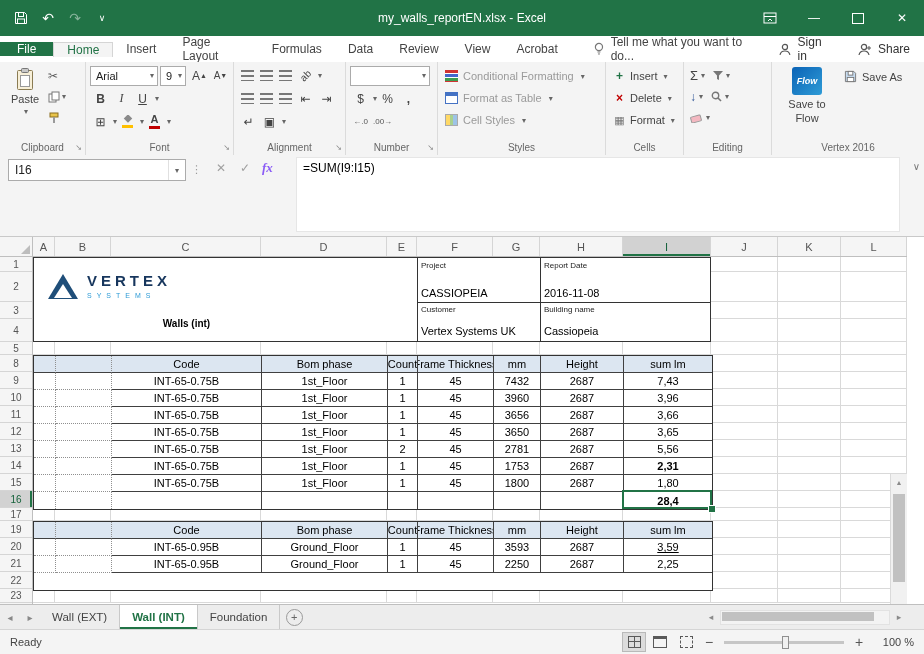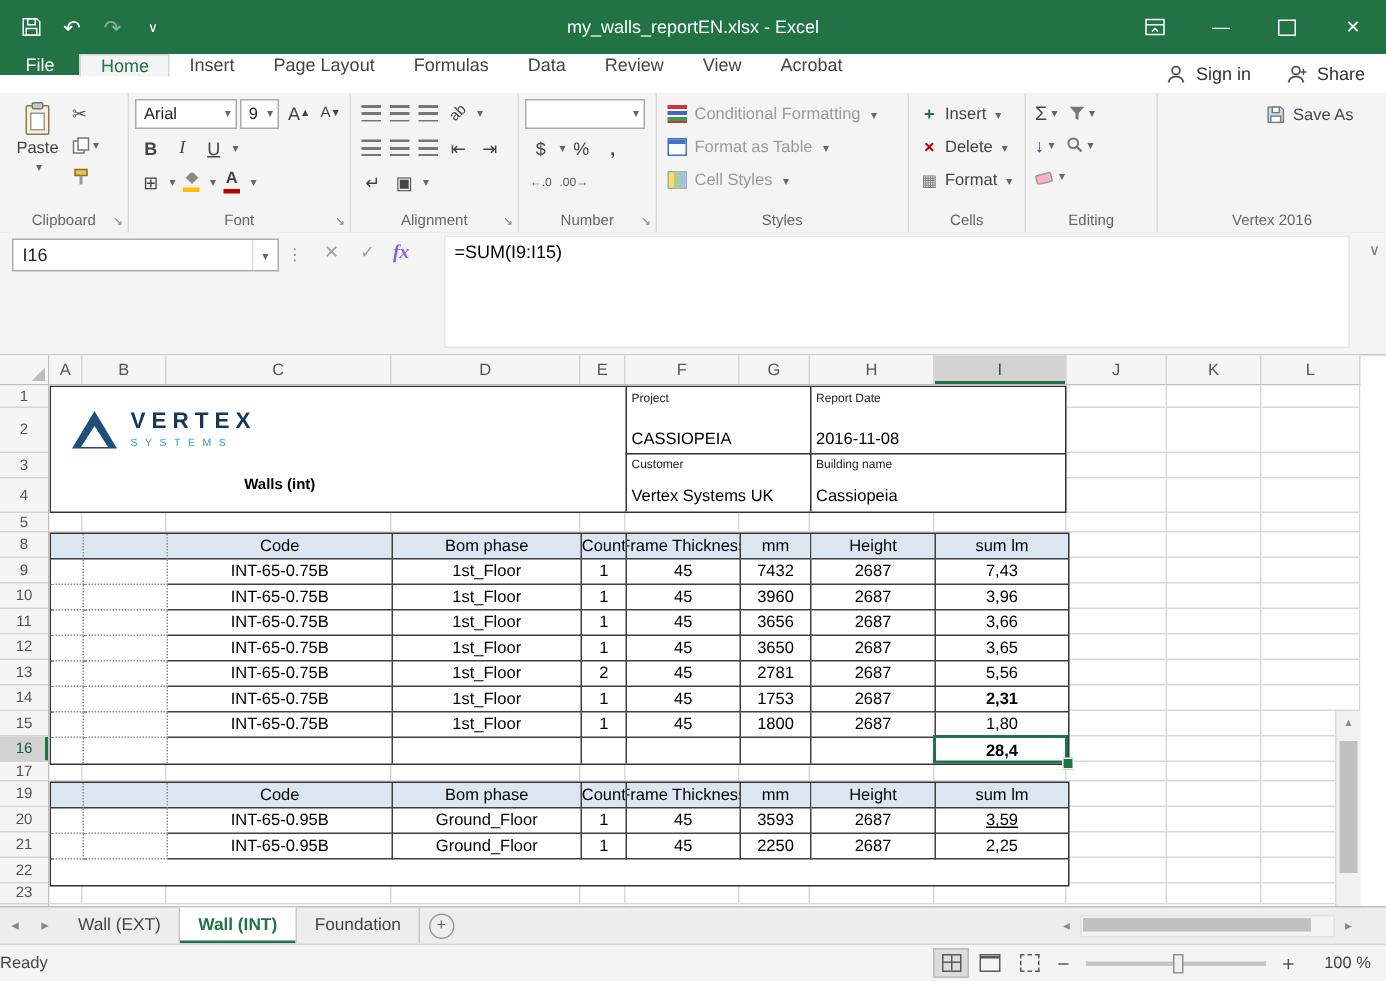--- a/index.html
+++ b/index.html
@@ -13,21 +13,21 @@
   .qat{display:flex;align-items:center;margin-left:8px;gap:1px;z-index:2}
   .qbtn{width:26px;height:26px;display:flex;align-items:center;justify-content:center;font-size:14px;color:#fff}
   .qbtn.dim{opacity:.45}
   .wtitle{position:absolute;left:0;width:100%;text-align:center;font-size:12px;pointer-events:none}
   .wbtns{margin-left:auto;display:flex;z-index:2}
   .wbtn{width:44px;height:36px;display:flex;align-items:center;justify-content:center;font-size:12px;color:#fff}
   .maxbox{width:10px;height:9px;border:1px solid #fff;display:inline-block}
 
   
   .tabrow{position:absolute;top:36px;left:0;width:100%;height:26px;background:#fff;display:flex;align-items:stretch;font-size:12px;border-bottom:1px solid #E4E4E4}
-  .tabstrip{display:flex;align-items:flex-start}
+  .tabstrip{display:flex;align-items:center}
   .tab{padding:0 13px;display:flex;align-items:center;color:#444}
   .tab.file{background:#217346;color:#fff;padding:0 17px}
   .tab.active{background:#F4F4F4;color:#217346;border:1px solid #D5D5D5;border-bottom:none;margin-bottom:-1px;z-index:1}
   .tellme{display:flex;align-items:center;gap:6px;margin-left:22px;color:#444}
   .signin{margin-left:auto;display:flex;align-items:center;gap:6px;padding:0 10px;color:#333}
   .sharebtn{display:flex;align-items:center;gap:6px;padding:0 14px;color:#333}
 
   
   .ribbon{position:absolute;top:62px;left:0;width:100%;height:93px;background:#F4F4F4;border-bottom:1px solid #D5D5D5;display:flex}
   .group{position:relative;border-right:1px solid #DBDBDB;padding:3px 2px 16px 4px;box-sizing:border-box}
@@ -130,21 +130,21 @@
   .stab.active{background:#fff;color:#217346;font-weight:bold;box-shadow:inset 0 -2px 0 #217346}
   .newsheet{width:28px;display:flex;align-items:center;justify-content:center}
   .plus{width:15px;height:15px;border:1px solid #9a9a9a;border-radius:50%;display:flex;align-items:center;justify-content:center;color:#666;font-size:11px;line-height:1}
   .hscroll{margin-left:auto;display:flex;align-items:center;padding-right:18px;gap:2px}
   .harrow{color:#8a8a8a;font-size:9px;width:14px;text-align:center}
   .htrack{width:168px;height:13px;background:#F3F3F3;position:relative;border:1px solid #E2E2E2}
   .hthumb{position:absolute;left:1px;top:1px;height:9px;width:152px;background:#C1C1C1}
 
   
   .statusbar{position:absolute;top:629px;left:0;width:100%;height:25px;background:#F4F4F4;border-top:1px solid #D5D5D5;display:flex;align-items:center;font-size:11px;color:#444;box-sizing:border-box}
-  .ready{}
+  .ready{padding-left:10px}
   .sbright{margin-left:auto;display:flex;align-items:center;gap:2px;padding-right:10px}
   .vbtn{width:24px;height:20px;display:flex;align-items:center;justify-content:center;box-sizing:border-box}
   .vbtn.active{background:#DCDCDC;border:1px solid #B9B9B9}
   .vi1{width:11px;height:10px;border:1px solid #595959;background:linear-gradient(#595959,#595959) 5px 0/1px 100% no-repeat,linear-gradient(#595959,#595959) 0 4px/100% 1px no-repeat}
   .vi2{width:12px;height:10px;border:1px solid #595959;box-shadow:inset 0 2px 0 #595959}
   .vi3{width:11px;height:10px;border:1px dashed #595959}
   .zbtn{width:18px;text-align:center;font-size:14px;color:#555}
   .ztrack{width:120px;height:3px;background:#C6C6C6;position:relative;margin:0 4px}
   .ztick{position:absolute;left:50%;top:-3px;width:1px;height:9px;background:#999}
   .zthumb{position:absolute;left:58px;top:-5px;width:7px;height:13px;background:#F0F0F0;border:1px solid #8F8F8F;box-sizing:border-box}
@@ -198,20 +198,27 @@
       <div class="tab file">File</div>
       <div class="tab active">Home</div>
       <div class="tab">Insert</div>
       <div class="tab">Page Layout</div>
       <div class="tab">Formulas</div>
       <div class="tab">Data</div>
       <div class="tab">Review</div>
       <div class="tab">View</div>
       <div class="tab">Acrobat</div>
     </div>
+  <div class="tellme">
+    <svg width="12" height="14" viewBox="0 0 12 14">
+        <circle cx="6" cy="5" r="3.6" fill="none" stroke="#777" stroke-width="1.2"></circle>
+        <path d="M4.5 10h3M5 12h2" stroke="#777"></path>
+      </svg>
+    <span>Tell me what you want to do...</span>
+  </div>
   <div class="signin">
     <svg width="14" height="13" viewBox="0 0 14 13">
         <circle cx="7" cy="4" r="2.6" fill="none" stroke="#555" stroke-width="1.2"></circle>
         <path d="M2 12c.6-3 3-4 5-4s4.4 1 5 4" fill="none" stroke="#555" stroke-width="1.2"></path>
       </svg>
     <span>Sign in</span>
   </div>
   <div class="sharebtn">
     <svg width="14" height="13" viewBox="0 0 14 13">
         <circle cx="6" cy="4" r="2.6" fill="none" stroke="#555" stroke-width="1.2"></circle>
@@ -417,20 +424,26 @@
         <svg width="13" height="10" viewBox="0 0 13 10">
             <rect x="1" y="3" width="10" height="6" rx="1" transform="rotate(-15 6 6)" fill="#F4B8C1" stroke="#999"></rect>
           </svg>
         <span class="caret">▾</span>
       </div>
     </div>
     <span class="glabel">Editing</span>
   </div>
 
   <div class="group g-vertex">
+    <div class="flowbtn">
+      <span class="flowic">
+          <span>Flow</span>
+        </span>
+      <span class="flowlbl">Save to Flow</span>
+    </div>
     <div class="saveas">
       <svg width="13" height="13" viewBox="0 0 14 14">
           <path d="M1.5 1.5h9l2 2v9h-11z" fill="#C7DCF0" stroke="#777"></path>
           <rect x="4.5" y="1.5" width="5" height="4" fill="#fff" stroke="#777"></rect>
           <rect x="3.5" y="8" width="7" height="4.5" fill="#fff" stroke="#777"></rect>
         </svg>
       <span>Save As</span>
     </div>
     <span class="glabel">Vertex 2016</span>
   </div>

